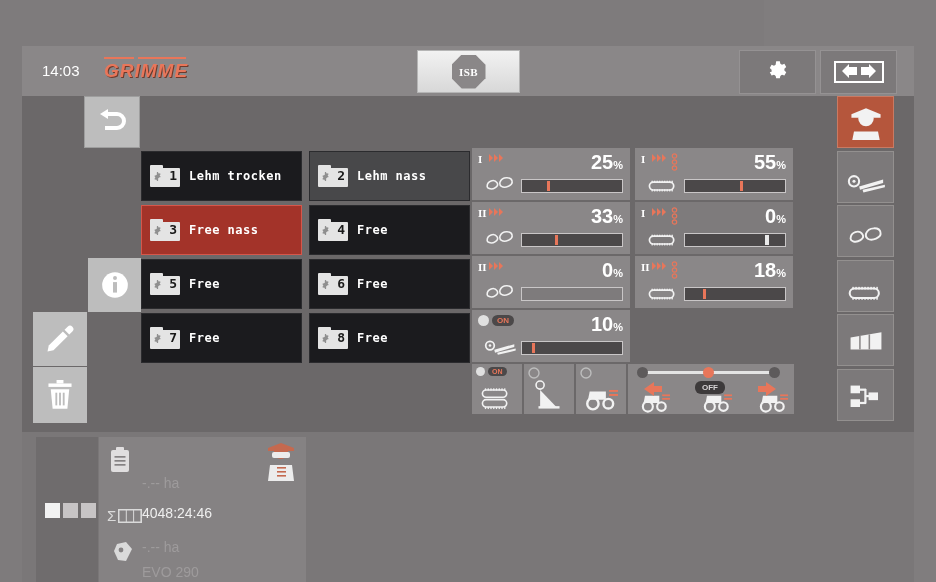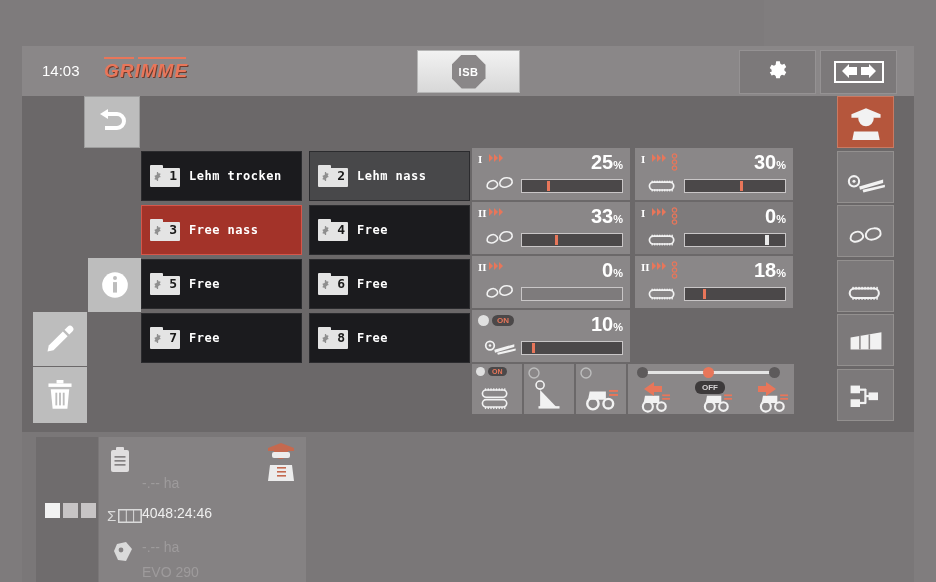--- a/index.html
+++ b/index.html
@@ -35,21 +35,21 @@
     position: absolute; left: 417px; top: 50px; width: 103px; height: 43px;
     background: linear-gradient(180deg,#f2f2f2 0%,#d8d8d8 100%);
     border: 1px solid #b5b5b5;
     display: flex; align-items: center; justify-content: center;
   }
   .octagon {
     width: 34px; height: 34px; background: #8a8788;
     clip-path: polygon(30% 0,70% 0,100% 30%,100% 70%,70% 100%,30% 100%,0 70%,0 30%);
     display:flex; align-items:center; justify-content:center;
     color:#fff; font-size:11px; font-weight:bold; letter-spacing:0.5px;
-    font-family:Liberation Sans, sans-serif;
+    font-family:Liberation Serif, serif;
   }
   .topbtn {
     position: absolute; top: 50px; width: 77px; height: 44px;
     background: #7c797a; border: 1px solid #959293;
     display:flex; align-items:center; justify-content:center;
   }
   #gear-btn { left: 739px; }
   #swap-btn { left: 820px; }
 
   
@@ -338,21 +338,21 @@
             <rect x="11.5" y="34" width="1.8" height="3" fill="#f2f2f2"></rect>
             <rect x="15" y="34" width="1.8" height="3" fill="#f2f2f2"></rect>
             <rect x="18.5" y="34" width="1.8" height="3" fill="#f2f2f2"></rect>
             <rect x="22" y="34" width="1.8" height="3" fill="#f2f2f2"></rect>
             <rect x="25.5" y="34" width="1.8" height="3" fill="#f2f2f2"></rect>
             <rect x="29" y="34" width="1.8" height="3" fill="#f2f2f2"></rect>
             <rect x="32.5" y="34" width="1.8" height="3" fill="#f2f2f2"></rect>
             <rect x="36" y="34" width="1.8" height="3" fill="#f2f2f2"></rect>
           </svg>
         </div>
-        <div class="val"><span>30</span><span class="pct">%</span></div>
+        <div class="val"><span>55</span><span class="pct">%</span></div>
         <div class="bar">
           <div class="tick" style="left: 55%;"></div>
         </div>
       </div>
       <div class="tile" style="left: 0px; top: 54px;">
         <div class="ico">
           <span style="position: absolute; left: 0px; top: 0px; color: rgb(255, 255, 255); font-size: 11px; font-weight: bold; font-family: &quot;Liberation Serif&quot;, serif;">II</span>
           <svg width="16" height="8" viewBox="0 0 16 8" style="position: absolute; left: 11px; top: 1px;">
             <path d="M0 0 L4 4 L0 8 Z" fill="#e8765a"></path>
             <path d="M5 0 L9 4 L5 8 Z" fill="#e8765a"></path>

